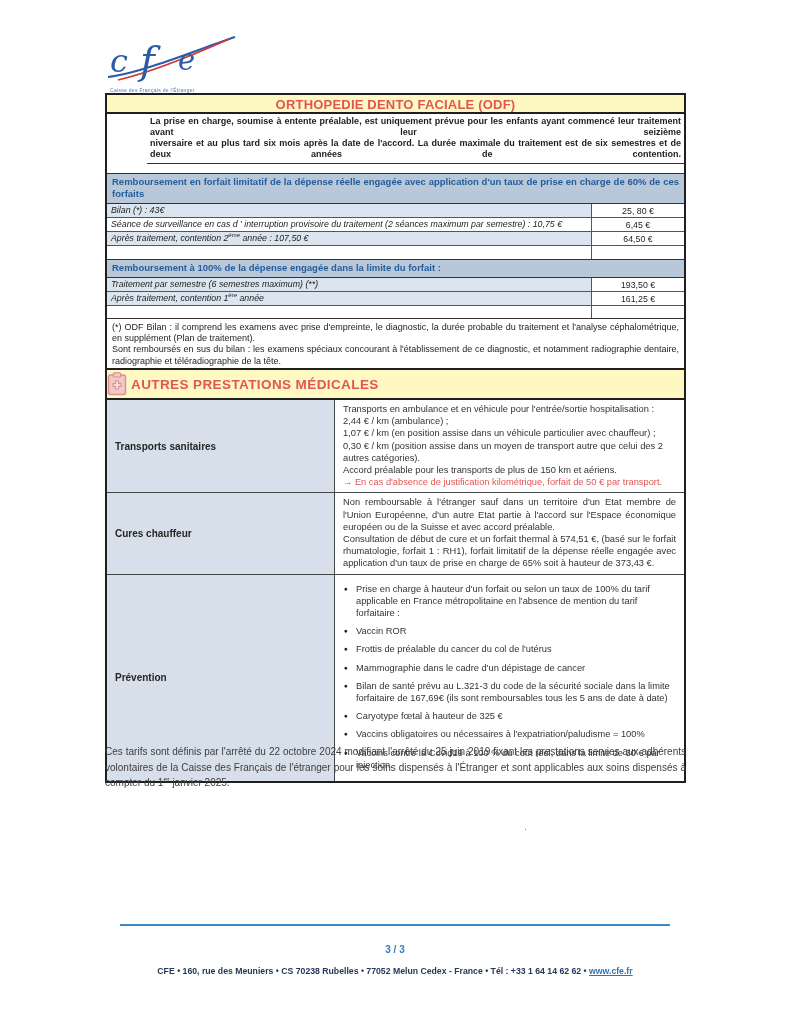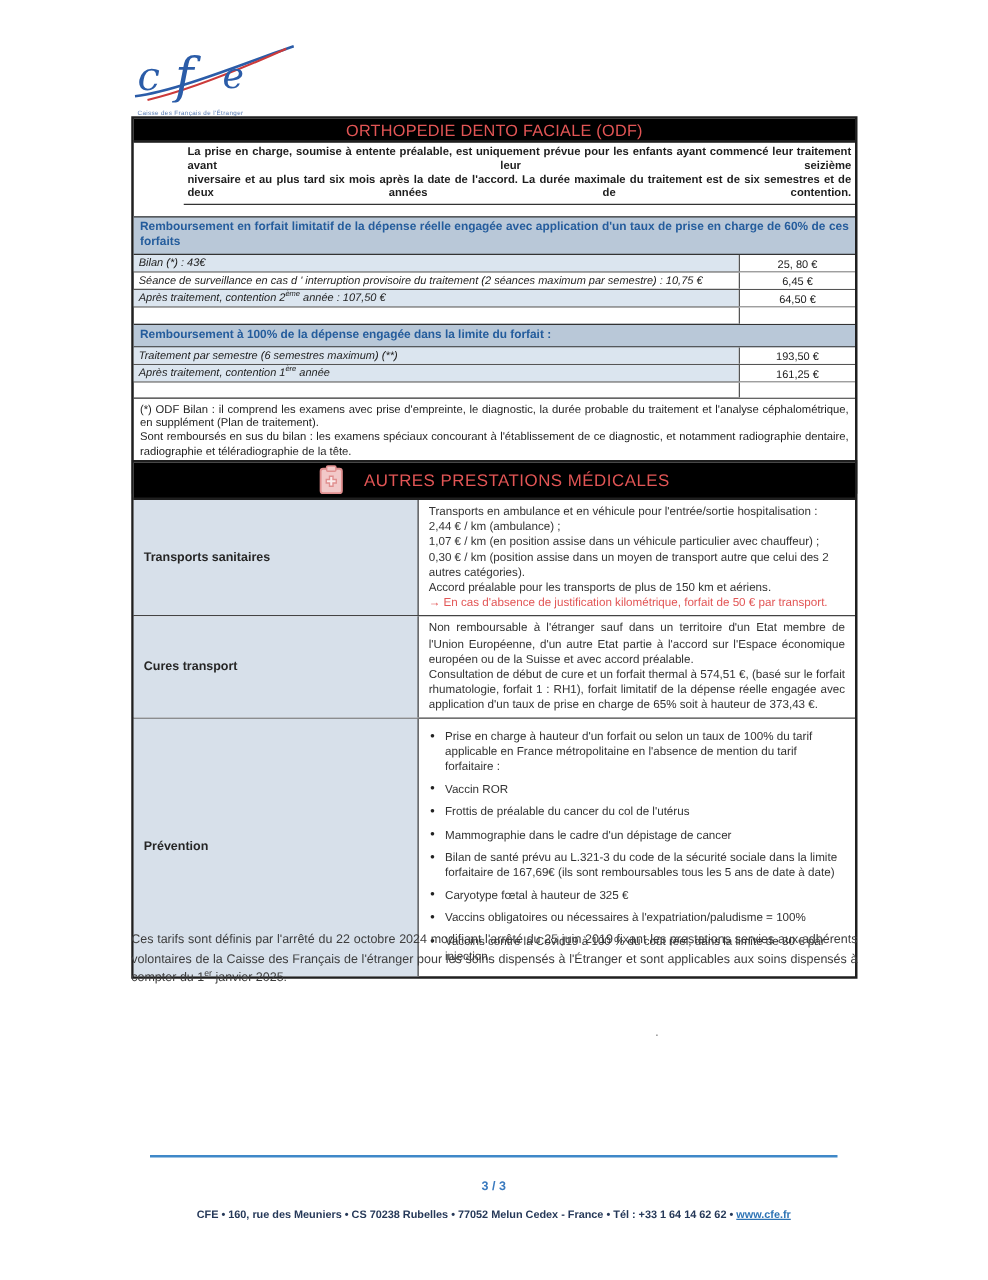--- a/index.html
+++ b/index.html
@@ -10,22 +10,22 @@
   }
 
   
   #logo { position:absolute; left:106px; top:36px; width:150px; }
   #logo .caption { font-size:5px; color:#5578b0; margin-top:1px; letter-spacing:.3px; padding-left:4px; }
 
   
   .doc-table { position:absolute; left:105px; width:581px; border:2px solid #1f1f1f; background:#fff; }
 
   .title-bar {
-    background:#000000; border-bottom:2px solid #1f1f1f; color:#e25555;
-    font-weight:normal; text-align:center;
+    background:#fef9c3; border-bottom:2px solid #1f1f1f; color:#e25555;
+    font-weight:bold; text-align:center;
   }
   #table1 .title-bar { font-size:13px; line-height:19px; height:19px; letter-spacing:.2px; }
 
   
   #table1 { top:93px; }
   .intro { padding:2px 3px 3px; border-bottom:1px solid #333;margin-left:40px; }
   .intro .jline {
     font-size:9px; font-weight:bold; color:#1d1d1d; line-height:11px;
     text-align:justify; text-align-last:justify; white-space:normal;
   }
@@ -45,21 +45,21 @@
   .gaprow { display:flex; height:13px; }
   .gaprow .lbl { flex:1; }
   .gaprow .prc { width:93px; border-left:1px solid #555; background:#fff; }
   sup { font-size:6px; vertical-align:super; line-height:0; }
   .footnotes { border-top:1px solid #333; padding:3px 5px 4px; }
   .footnotes p { font-size:9px; line-height:11.2px; color:#1d1d1d; text-align:justify; }
 
   
   #table2 { top:368px; }
   #table2 .title-bar {
-    height:30px; display:flex; align-items:center; justify-content:center; gap:16px;
+    height:30px; display:flex; align-items:center; justify-content:flex-start; gap:4px;
     font-size:13.5px; letter-spacing:.4px;
   }
   .arow { display:flex; border-bottom:1px solid #444; }
   .arow:last-child { border-bottom:none; }
   .arow .hd {
     width:228px; background:#d7e0ea; border-right:1px solid #444;
     display:flex; align-items:center; padding-left:8px;
     font-weight:bold; font-size:10px; color:#262626;
   }
   .arow .bd { flex:1; padding:3px 8px 4px; font-size:9.3px; line-height:12.2px; color:#333; }
@@ -176,21 +176,21 @@
         <div class="pline">Transports en ambulance et en véhicule pour l'entrée/sortie hospitalisation :</div>
         <div class="pline">2,44 € / km (ambulance) ;</div>
         <div class="pline">1,07 € / km (en position assise dans un véhicule particulier avec chauffeur) ;</div>
         <div class="pline">0,30 € / km (position assise dans un moyen de transport autre que celui des 2 autres catégories).</div>
         <div class="pline">Accord préalable pour les transports de plus de 150 km et aériens.</div>
         <div class="pline red-note">→ En cas d'absence de justification kilométrique, forfait de 50 € par transport.</div>
       </div>
     </div>
 
     <div class="arow">
-      <div class="hd">Cures transport</div>
+      <div class="hd">Cures chauffeur</div>
       <div class="bd">
         <div class="jpara">Non remboursable à l'étranger sauf dans un territoire d'un Etat membre de l'Union Européenne, d'un autre Etat partie à l'accord sur l'Espace économique européen ou de la Suisse et avec accord préalable.</div>
         <div class="jpara">Consultation de début de cure et un forfait thermal à 574,51 €, (basé sur le forfait rhumatologie, forfait 1 : RH1), forfait limitatif de la dépense réelle engagée avec application d'un taux de prise en charge de 65% soit à hauteur de 373,43 €.</div>
       </div>
     </div>
 
     <div class="arow">
       <div class="hd">Prévention</div>
       <div class="bd">
         <ul class="bullets">

